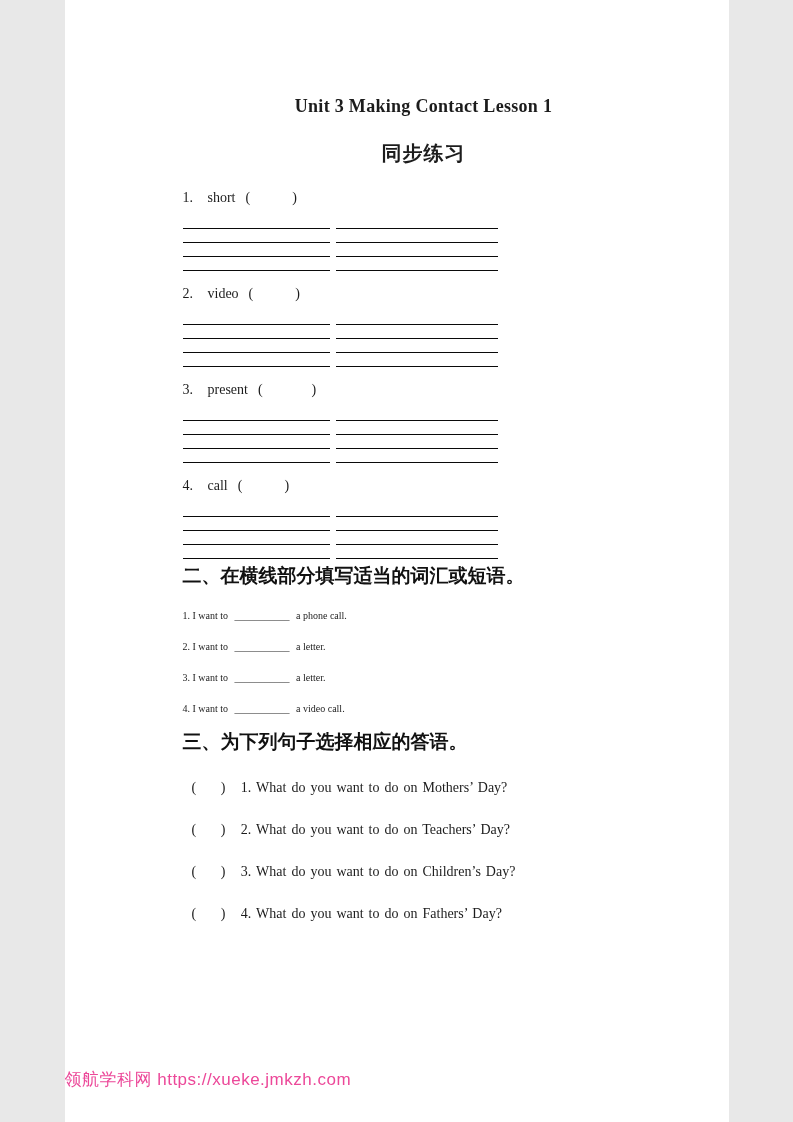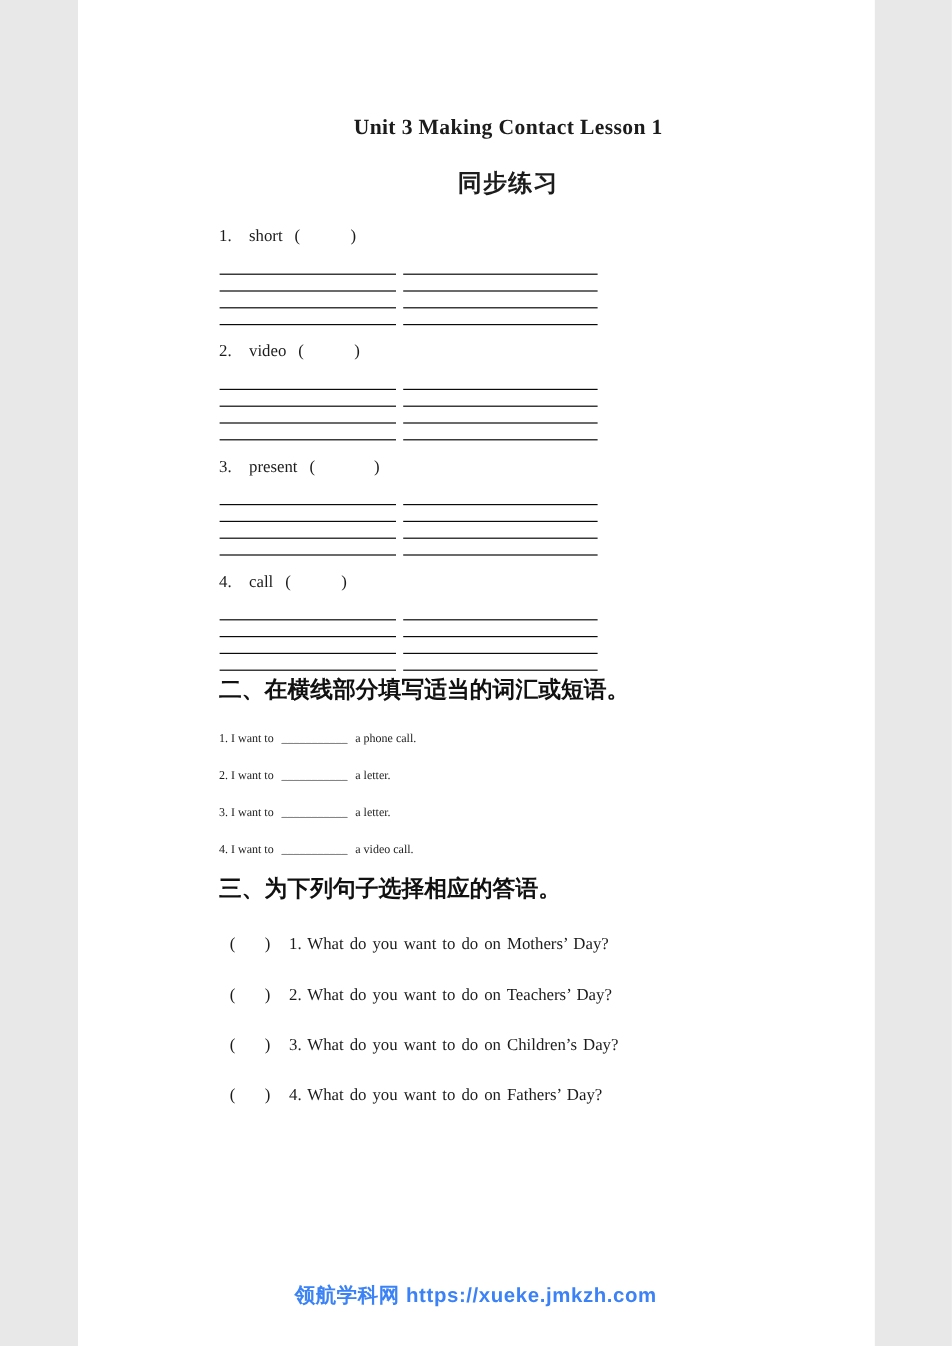--- a/index.html
+++ b/index.html
@@ -90,27 +90,26 @@
     padding-left:9px;
   }
   .choice-row.first { margin-top:26px; }
   .choice-row .brackets { display:inline-block; }
   .choice-row .q        { display:inline-block; margin-left:12px; word-spacing:1.5px; }
 
   .footer-note {
     position:absolute;
     left:0; top:1070px;
     width:100%;
-    text-align:center;
+    text-align:left;
     font-family:"Liberation Sans", sans-serif;
     font-size:17px;
     line-height:20px;
-    color:#3b82f6;
+    color:#ec4899;
     letter-spacing:0.5px;
-    font-weight:bold;
   }
 </style>
 </head>
 <body>
 
 <div class="page">
   <div class="content">
 
     <div class="doc-title">Unit 3 Making Contact Lesson 1</div>
     <div class="doc-subtitle">同步练习</div>

